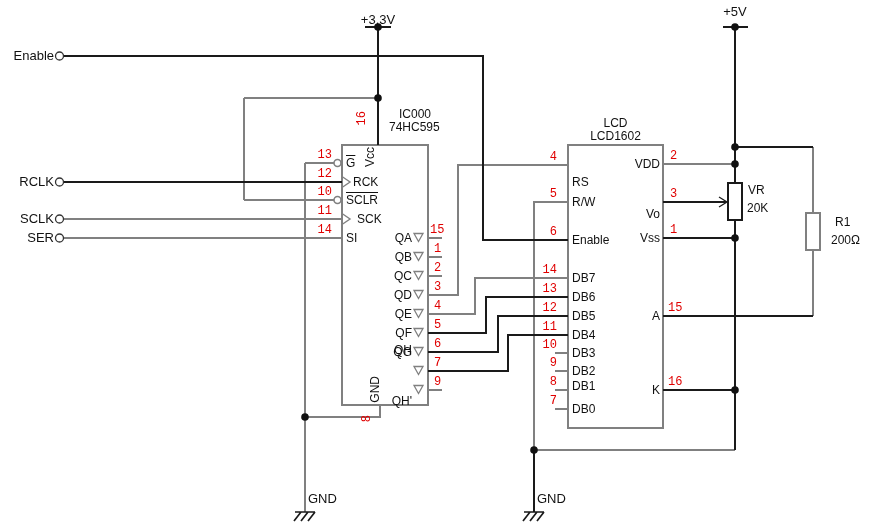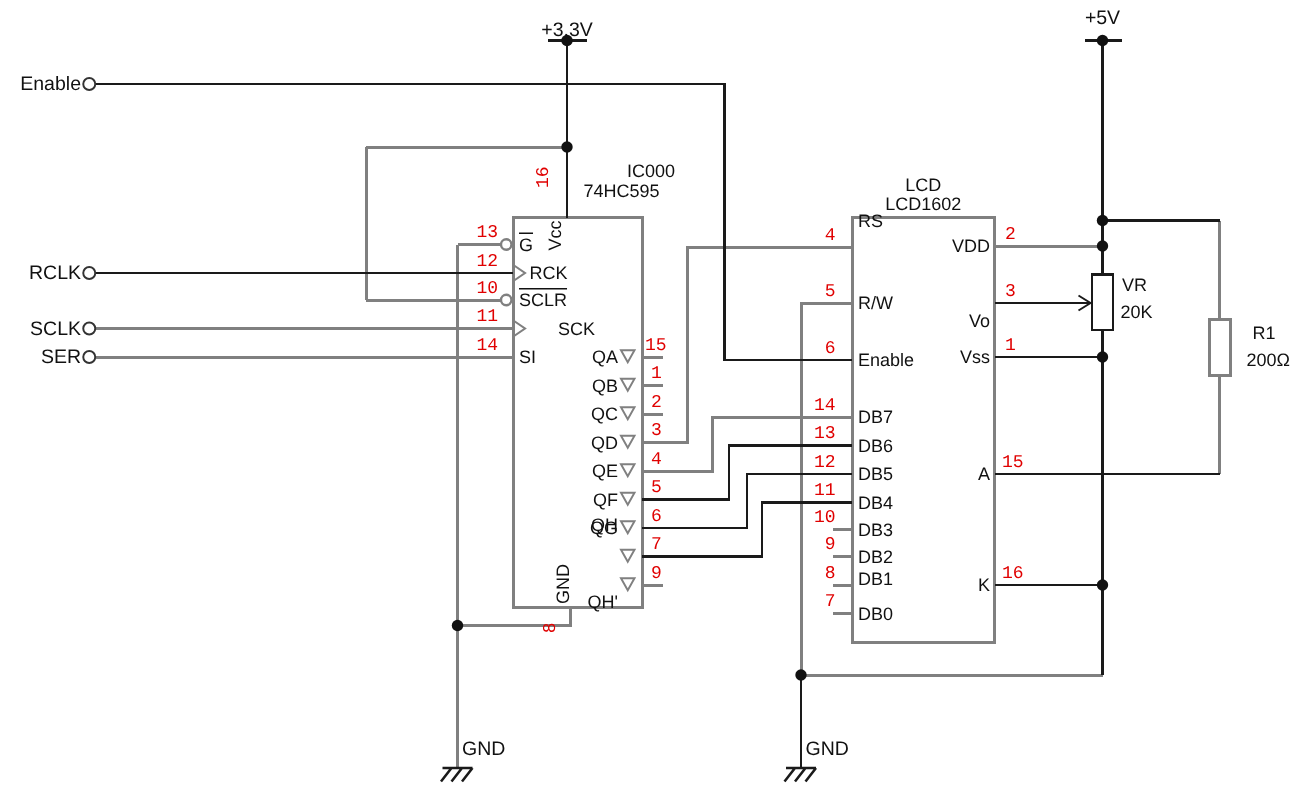--- a/index.html
+++ b/index.html
@@ -98,33 +98,33 @@
   </svg>
 
   <span class="t t13 ac" style="left:352px;top:13px;width:52px">+3.3V</span>
   <span class="t t13 ac" style="left:709px;top:5px;width:52px">+5V</span>
 
   <span class="t t13 ar" style="left:7px;top:49px;width:47px">Enable</span>
   <span class="t t13 ar" style="left:7px;top:175px;width:47px">RCLK</span>
   <span class="t t13 ar" style="left:7px;top:212px;width:47px">SCLK</span>
   <span class="t t13 ar" style="left:7px;top:231px;width:47px">SER</span>
 
-  <span class="t" style="left:418px;top:108px">IC000</span>
+  <span class="t" style="left:399px;top:108px">IC000</span>
   <span class="t" style="left:389px;top:121px">74HC595</span>
 
   <span class="t red ar" style="left:310px;top:149px;width:22px">13</span>
   <span class="t red ar" style="left:310px;top:168px;width:22px">12</span>
   <span class="t red ar" style="left:310px;top:186px;width:22px">10</span>
   <span class="t red ar" style="left:310px;top:205px;width:22px">11</span>
   <span class="t red ar" style="left:310px;top:224px;width:22px">14</span>
 
   <span class="t ovl" style="left:346px;top:157px">G</span>
   <span class="t" style="left:353px;top:176px">RCK</span>
   <span class="t ovl" style="left:346px;top:194px">SCLR</span>
-  <span class="t" style="left:372px;top:213px">SCK</span>
+  <span class="t" style="left:357px;top:213px">SCK</span>
   <span class="t" style="left:346px;top:232px">SI</span>
 
   <span class="t rv red" style="left:356px;top:111px">16</span>
   <span class="t rv" style="left:364px;top:147px">Vcc</span>
   <span class="t rv" style="left:369px;top:376px">GND</span>
   <span class="t rv red" style="left:361px;top:415px">8</span>
 
   <span class="t red" style="left:430px;top:224px">15</span>
   <span class="t red" style="left:434px;top:243px">1</span>
   <span class="t red" style="left:434px;top:262px">2</span>
@@ -153,21 +153,21 @@
   <span class="t red ar" style="left:533px;top:226px;width:24px">6</span>
   <span class="t red ar" style="left:533px;top:264px;width:24px">14</span>
   <span class="t red ar" style="left:533px;top:283px;width:24px">13</span>
   <span class="t red ar" style="left:533px;top:302px;width:24px">12</span>
   <span class="t red ar" style="left:533px;top:321px;width:24px">11</span>
   <span class="t red ar" style="left:533px;top:339px;width:24px">10</span>
   <span class="t red ar" style="left:533px;top:357px;width:24px">9</span>
   <span class="t red ar" style="left:533px;top:376px;width:24px">8</span>
   <span class="t red ar" style="left:533px;top:395px;width:24px">7</span>
 
-  <span class="t" style="left:572px;top:141px">RS</span>
+  <span class="t" style="left:572px;top:176px">RS</span>
   <span class="t" style="left:572px;top:196px">R/W</span>
   <span class="t" style="left:572px;top:234px">Enable</span>
   <span class="t" style="left:572px;top:272px">DB7</span>
   <span class="t" style="left:572px;top:291px">DB6</span>
   <span class="t" style="left:572px;top:310px">DB5</span>
   <span class="t" style="left:572px;top:329px">DB4</span>
   <span class="t" style="left:572px;top:347px">DB3</span>
   <span class="t" style="left:572px;top:365px">DB2</span>
   <span class="t" style="left:572px;top:380px">DB1</span>
   <span class="t" style="left:572px;top:403px">DB0</span>

